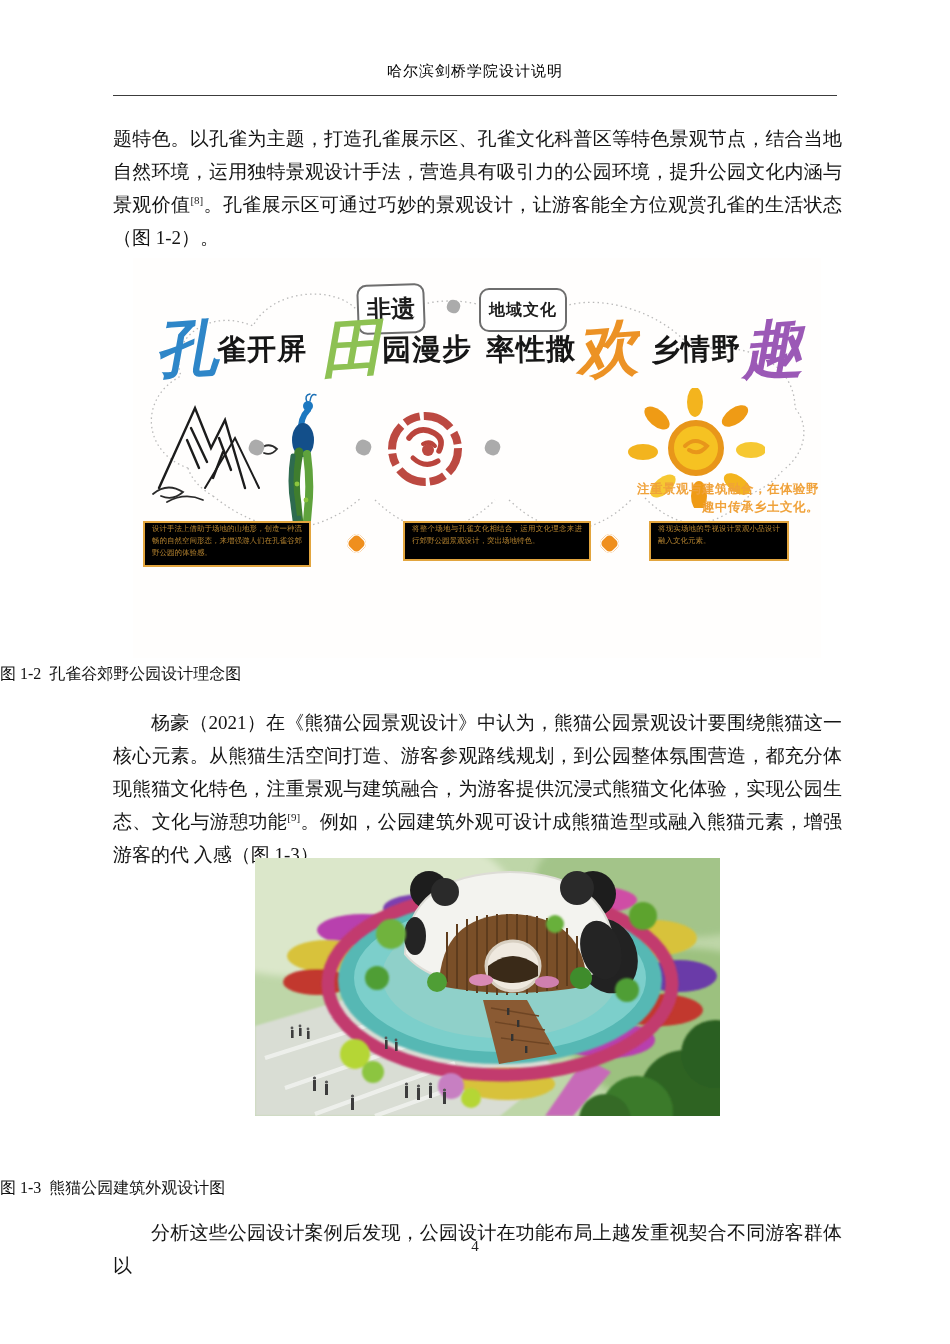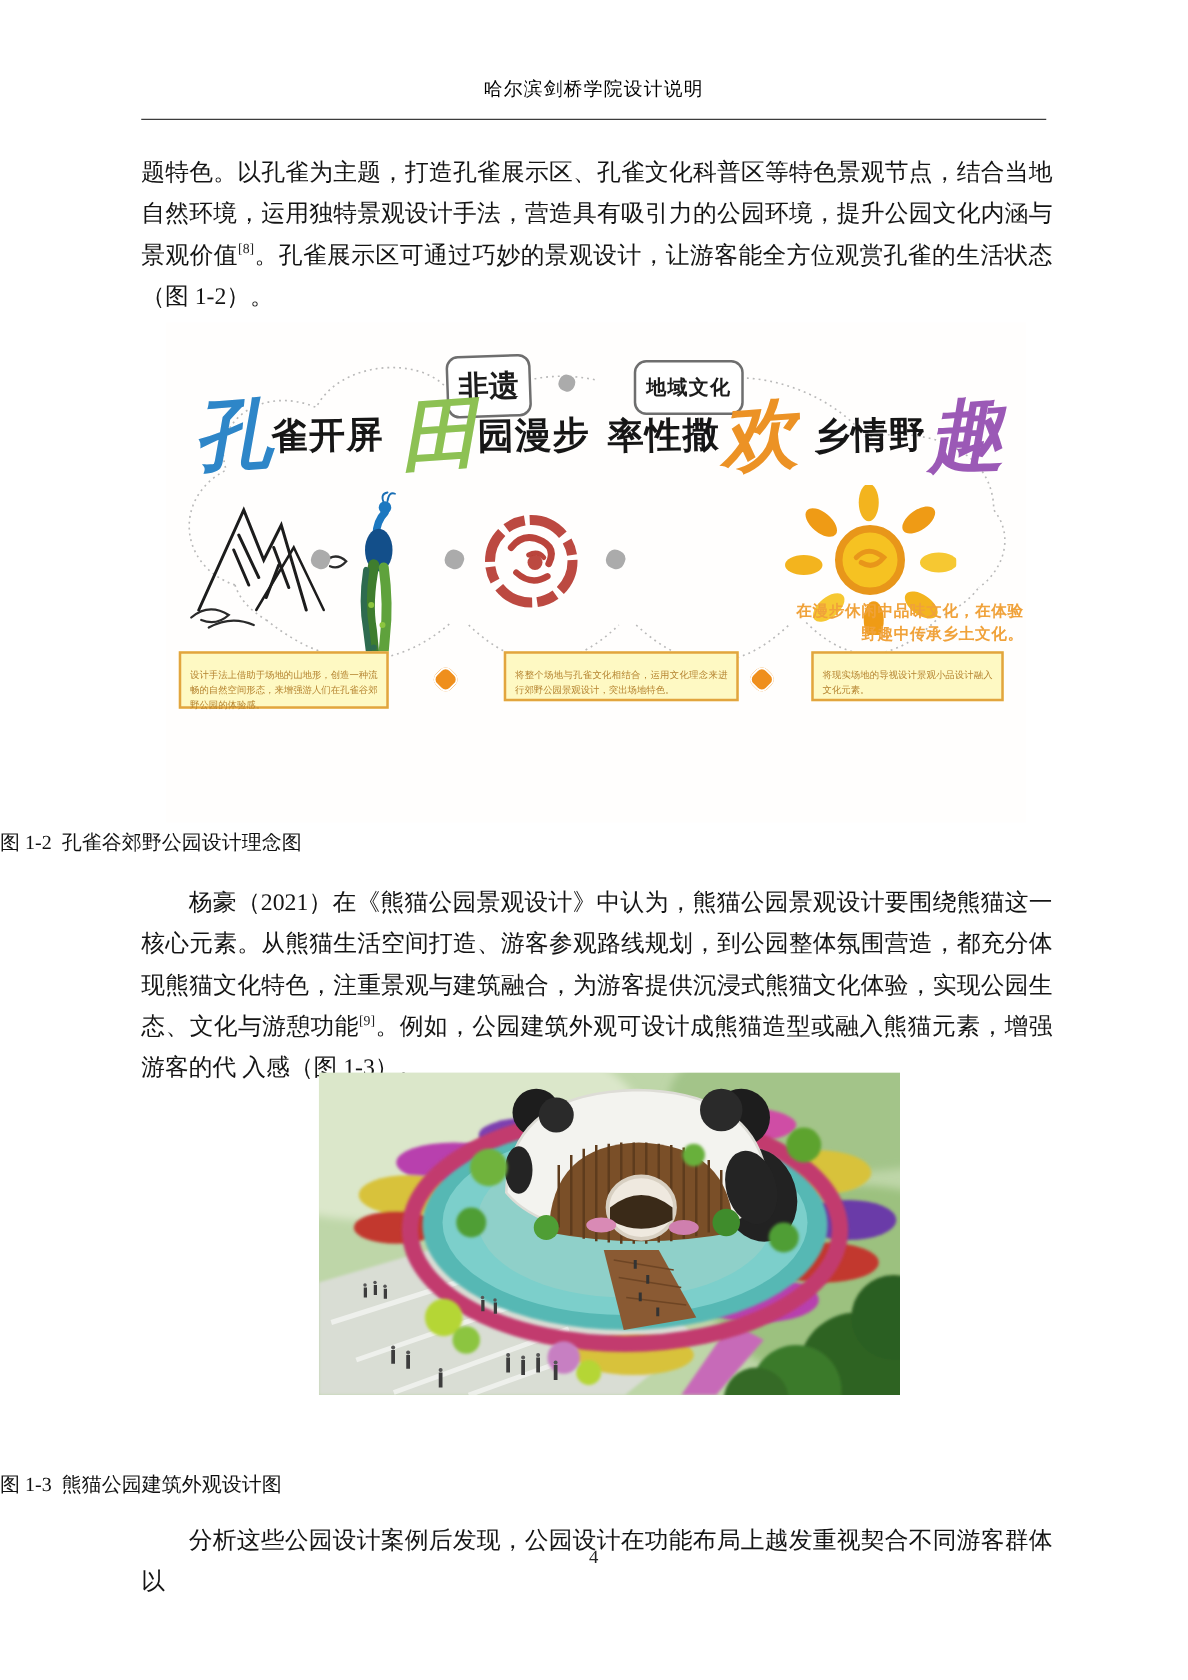--- a/index.html
+++ b/index.html
@@ -32,46 +32,46 @@
   .pagenum{position:absolute;top:1238px;left:0;width:100%;text-align:center;font-size:15px;color:#222;}
 
   
   .fig12{position:absolute;top:258px;left:133px;width:688px;height:400px;background:#fffefd;}
   .fig12 .cloud-svg{position:absolute;left:0;top:0;width:100%;height:100%;}
   .tagbox{
     position:absolute;border:2px solid #6e6e6e;border-radius:10px;background:#fff;
     display:flex;align-items:center;justify-content:center;font-weight:bold;color:#1c1c1c;
   }
   .tag1{left:224px;top:26px;width:64px;height:46px;font-size:24px;transform:rotate(-2deg);}
-  .tag2{left:346px;top:30px;width:84px;height:40px;font-size:16px;letter-spacing:1px;margin-left:28px;}
+  .tag2{left:346px;top:30px;width:84px;height:40px;font-size:16px;letter-spacing:1px;}
   .graydot{position:absolute;background:#ababab;border-radius:42%;transform:rotate(22deg);}
   .dot-tags{left:314px;top:42px;width:13px;height:13px;}
   .dot-i1{left:116px;top:182px;width:15px;height:15px;}
   .dot-i2{left:223px;top:182px;width:15px;height:15px;}
   .dot-i3{left:352px;top:182px;width:15px;height:15px;}
   .phrase-row{
     position:absolute;left:22px;top:62px;width:648px;display:flex;
     justify-content:space-between;align-items:flex-end;
   }
   .phrase{display:flex;align-items:center;font-weight:bold;}
   .phrase .big{font-size:62px;line-height:58px;transform:rotate(-4deg);font-style:italic;}
   .phrase .small{font-size:29px;line-height:34px;color:#161616;letter-spacing:1px;transform:rotate(-1deg);}
   .icon{position:absolute;}
   .icon-mountain{left:14px;top:132px;width:140px;height:118px;}
   .icon-peacock{left:144px;top:134px;width:58px;height:168px;}
   .icon-seal{left:250px;top:148px;width:84px;height:86px;}
   .icon-sun{left:492px;top:130px;width:140px;height:120px;}
   .notebox{
-    position:absolute;border:2px solid #e2a53e;background:#fef9c3;
-    padding:11px 7px;box-sizing:border-box;
+    position:absolute;border:2px solid #e2a53e;background:#000000;
+    padding:0 7px;box-sizing:border-box;
     font-size:7.5px;line-height:1.6;color:#b5832f;text-align:justify;
   }
   .nb1{left:10px;top:263px;width:168px;height:46px;}
   .nb2{left:270px;top:263px;width:188px;height:40px;}
-  .nb3{left:516px;top:263px;width:154px;height:40px;}
+  .nb3{left:516px;top:263px;width:140px;height:40px;}
   .flowerdot{position:absolute;width:17px;height:17px;background:#ef8f1d;border-radius:35%;transform:rotate(45deg);box-shadow:0 0 0 1.5px #fff inset;}
   .fd1{left:215px;top:277px;}
   .fd2{left:468px;top:277px;}
   .slogan{
     position:absolute;left:500px;top:222px;width:186px;font-size:12.5px;line-height:1.45;
     font-weight:bold;color:#f0a23a;text-align:right;letter-spacing:.5px;
   }
   
   .fig13{position:absolute;top:858px;left:255px;width:465px;height:258px;overflow:hidden;}
   .fig13 svg{display:block;width:100%;height:100%;}
@@ -181,21 +181,21 @@
     <div class="graydot dot-i1"></div>
     <div class="graydot dot-i2"></div>
     <div class="graydot dot-i3"></div>
 
     <div class="notebox nb1">设计手法上借助于场地的山地形，创造一种流畅的自然空间形态，来增强游人们在孔雀谷郊野公园的体验感。</div>
     <div class="flowerdot fd1"></div>
     <div class="notebox nb2">将整个场地与孔雀文化相结合，运用文化理念来进行郊野公园景观设计，突出场地特色。</div>
     <div class="flowerdot fd2"></div>
     <div class="notebox nb3">将现实场地的导视设计景观小品设计融入文化元素。</div>
 
-    <div class="slogan">在漫步休闲中品味文化，在体验野趣中传承乡土文化。</div>
+    <div class="slogan">注重景观与建筑融合，在体验野趣中传承乡土文化。</div>
   </div>
 
   <div class="caption cap12">图 1-2  孔雀谷郊野公园设计理念图</div>
 
   <div class="para p2"><span>杨豪（2021）在《熊猫公园景观设计》中认为，熊猫公园景观设计要围绕熊猫这一核心元素。从熊猫生活空间打造、游客参观路线规划，到公园整体氛围营造，都充分体现熊猫文化特色，注重景观与建筑融合，为游客提供沉浸式熊猫文化体验，实现公园生态、文化与游憩功能</span><sup>[9]</sup><span>。例如，公园建筑外观可设计成熊猫造型或融入熊猫元素，增强游客的代 入感（图 1-3）。</span></div>
 
   <div class="fig13">
     <svg viewBox="0 0 465 258" preserveAspectRatio="none">
       <defs>
         <filter id="b1" x="-30%" y="-30%" width="160%" height="160%">

